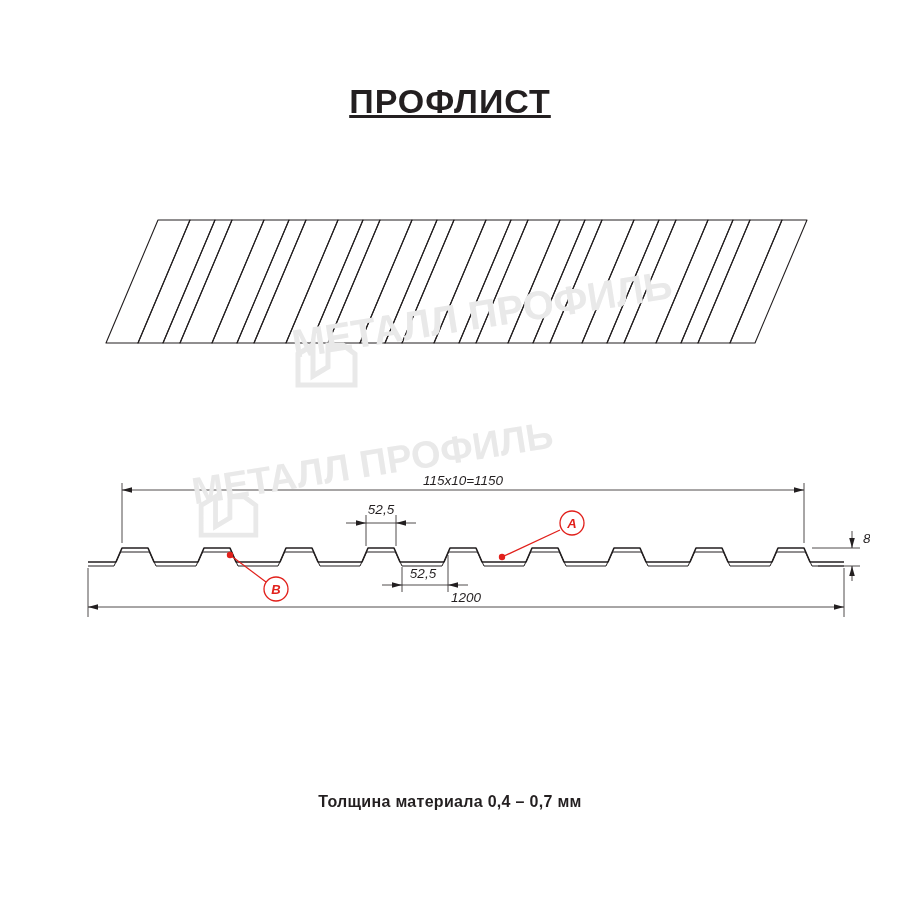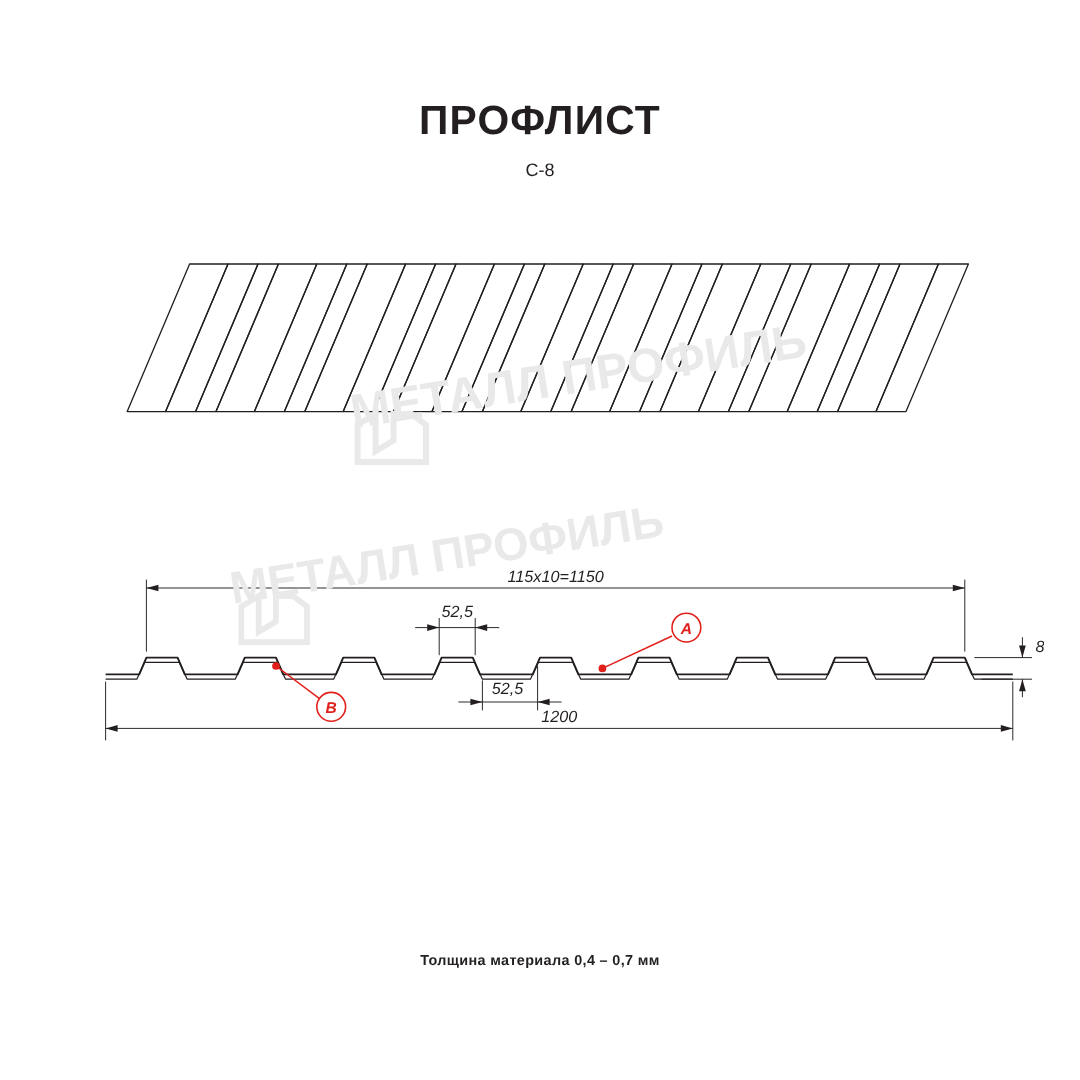--- a/index.html
+++ b/index.html
@@ -22,34 +22,35 @@
     height: 900px;
   }
   .title {
     position: absolute;
     left: 0; top: 82px;
     width: 900px;
     text-align: center;
     font-size: 34px;
     font-weight: bold;
     letter-spacing: 1px;
+    text-decoration: underline;
   }
   .subtitle {
     position: absolute;
     left: 0; top: 134px;
     width: 900px;
     text-align: center;
     font-size: 15px;
   }
   .footnote {
     position: absolute;
     left: 0; top: 793px;
     width: 900px;
     text-align: center;
-    font-size: 12px;
+    font-size: 16px;
     font-weight: bold;
     letter-spacing: 0.3px;
   }
   svg { display: block; }
   .iso-wrap {
     position: absolute;
     left: 80px; top: 185px;
     width: 760px; height: 210px;
   }
   .sec-wrap {
@@ -90,21 +91,20 @@
     font-size: 13.5px;
     font-family: "Liberation Sans", sans-serif;
   }
 </style>
 </head>
 <body>
 
 <div class="page">
 
   <div class="title">ПРОФЛИСТ</div>
-  <div class="subtitle">С-8</div>
 
   <div class="iso-wrap">
     <svg width="760" height="210" viewBox="0 0 760 210">
       <g fill="none" stroke="#231f20" stroke-width="1.1" stroke-linejoin="round">
 
         <g>
 
           <path d="M78 35 L110 35 L58 158 L26 158 Z"></path>
           <path d="M110 35 L135 35 L83 158 L58 158 Z"></path>
 

